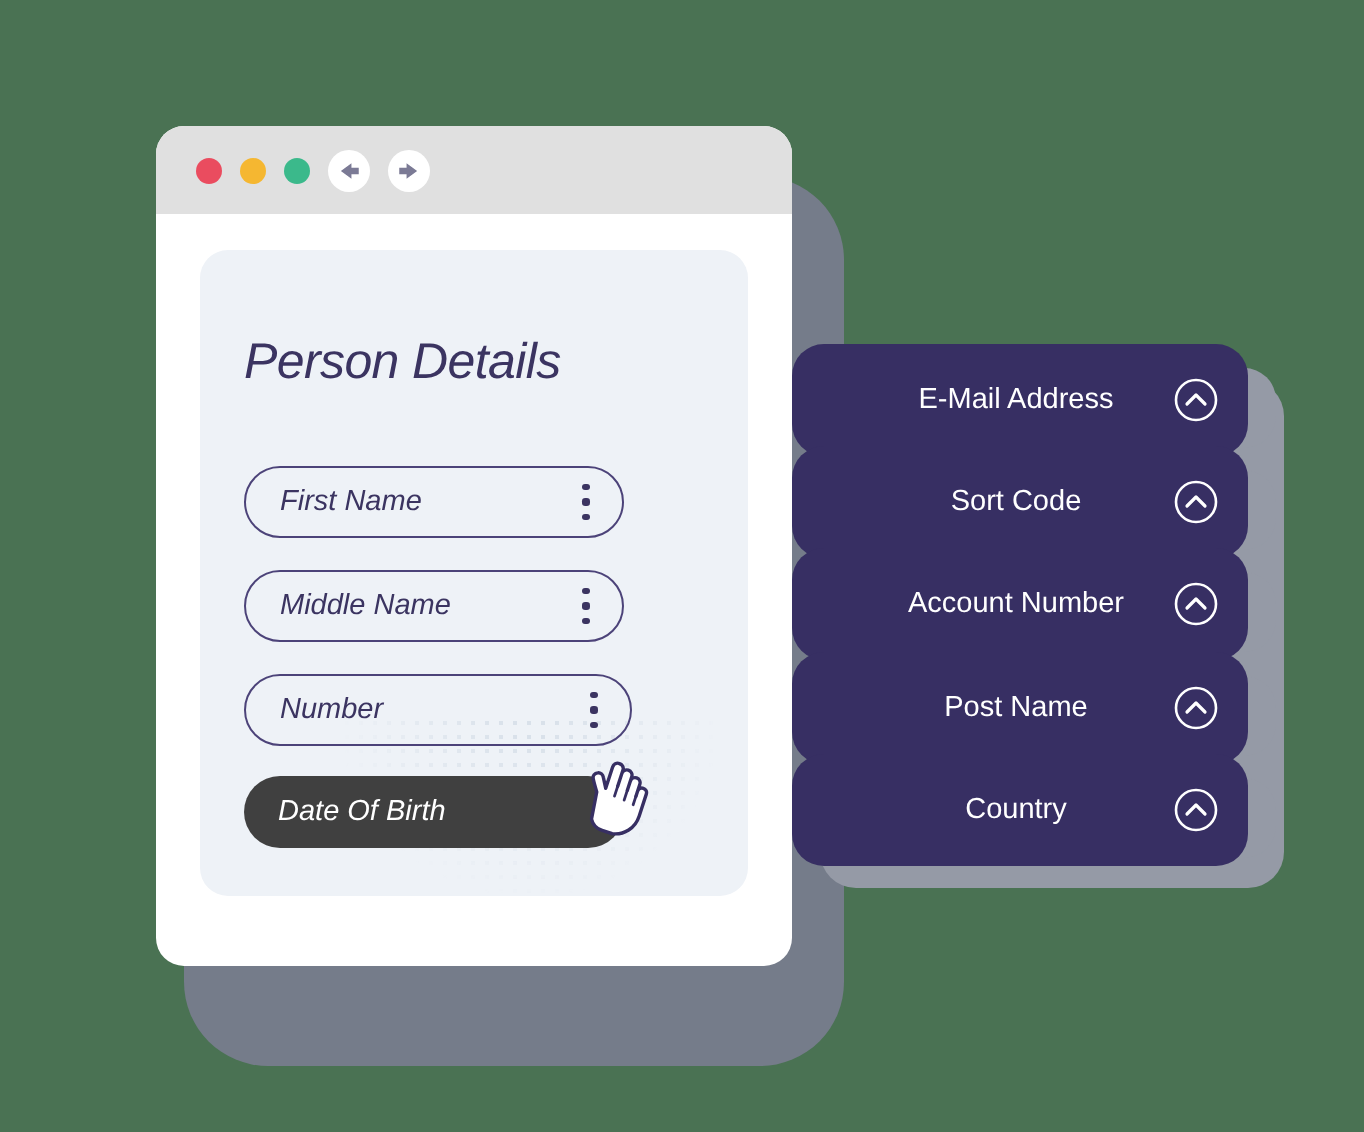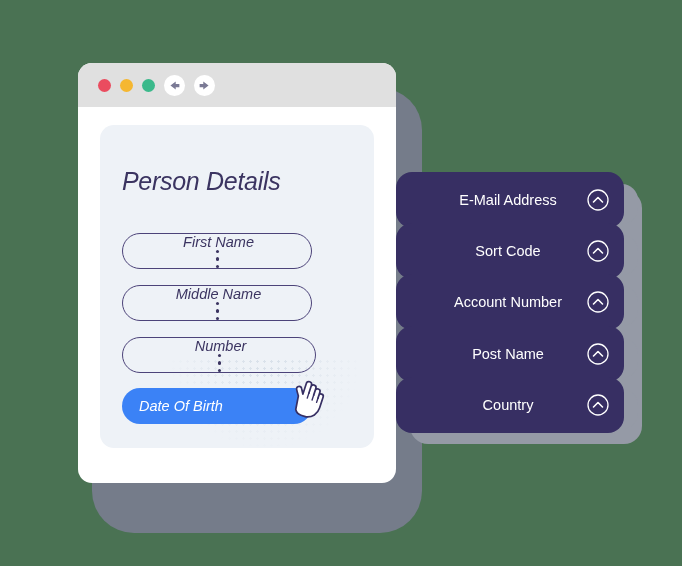--- a/index.html
+++ b/index.html
@@ -138,21 +138,20 @@
   .field {
     position: absolute;
     left: 22px;
     height: 36px;
     border: 1.4px solid #4C4379;
     border-radius: 18px;
     background: transparent;
     display: flex;
     align-items: center;
     padding: 0 14px 0 17px;
-    flex-direction: column;
   }
   .field .label {
     font-size: 14.5px;
     color: #3B3461;
     flex: 1;
     white-space: nowrap;
   }
 
   .kebab {
     width: 4px;
@@ -175,21 +174,21 @@
   .field-0 { top: 108px; width: 190px; }
   .field-1 { top: 160px; width: 190px; }
   .field-2 { top: 212px; width: 194px; }
 
   .dob {
     position: absolute;
     left: 22px;
     top: 263px;
     width: 190px;
     height: 36px;
-    background: #3b82f6;
+    background: #404040;
     border-radius: 18px;
     display: flex;
     align-items: center;
     padding-left: 17px;
   }
   .dob .label {
     font-size: 14.5px;
     color: #FFFFFF;
     white-space: nowrap;
   }

